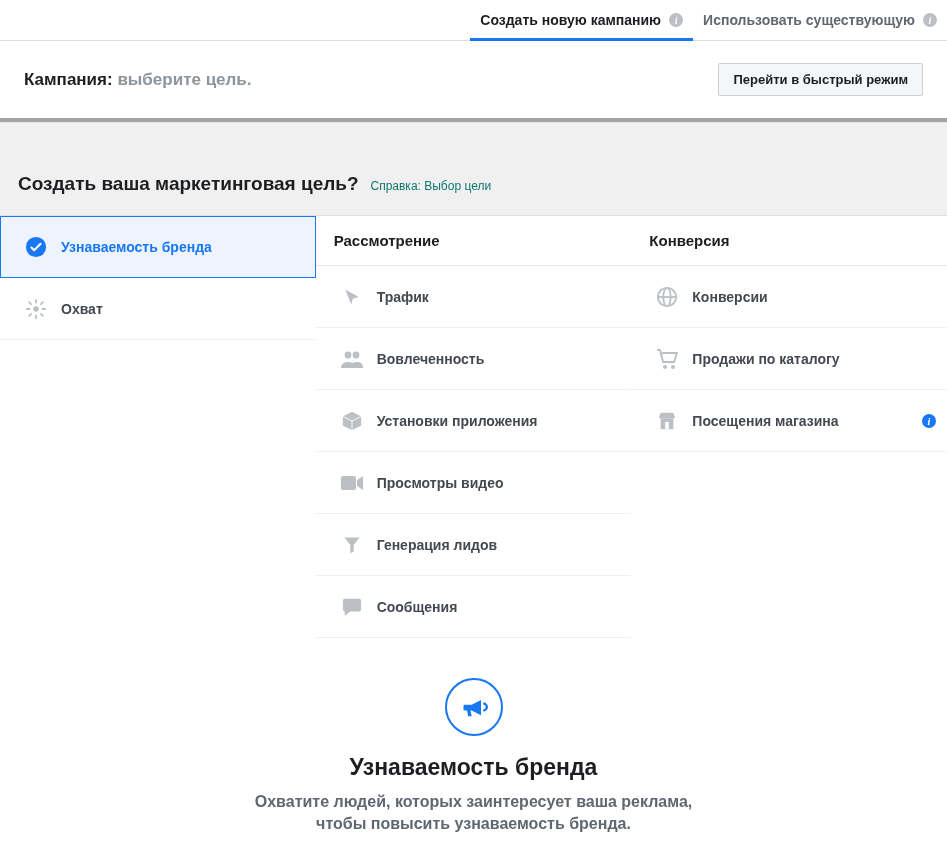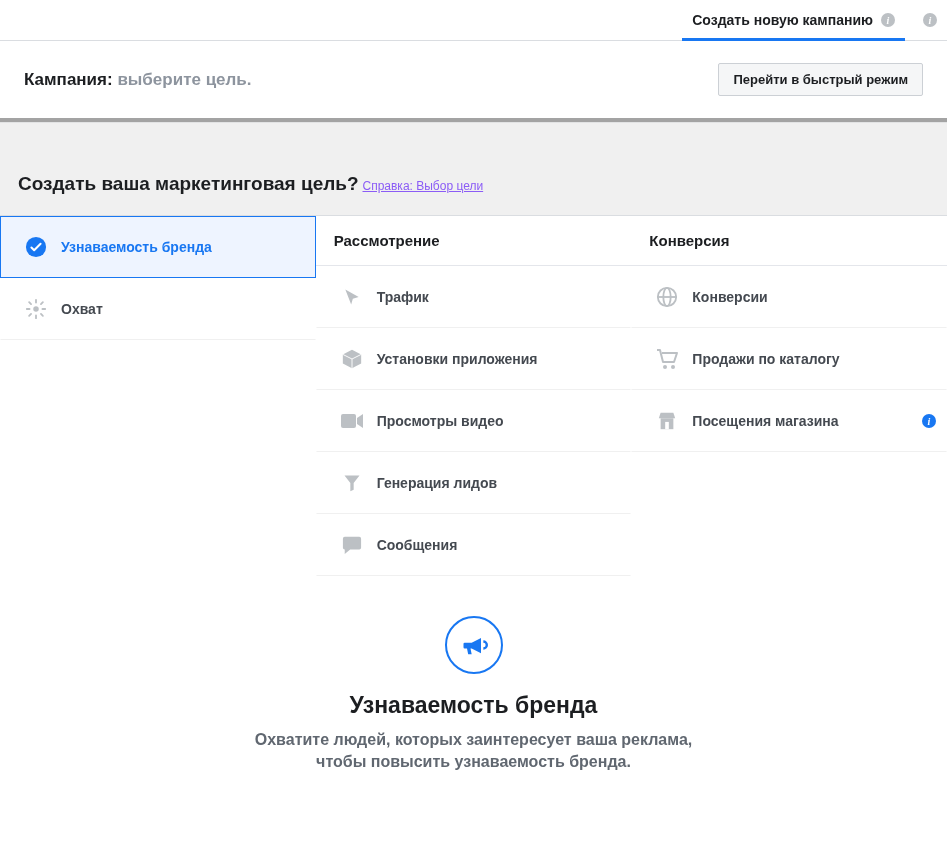--- a/index.html
+++ b/index.html
@@ -74,23 +74,23 @@
     border-top: 1px solid #e2e3e4;
   }
   .question-bar h2 {
     display: inline;
     font-size: 19px;
     font-weight: 700;
     color: #1c1e21;
   }
   .help-link {
     font-size: 12px;
-    color: #8b5cf6;
+    color: #0f766e;
+    margin-left: 8px;
     vertical-align: middle;
-    text-decoration: underline;
   }
   .goal-grid {
     display: grid;
     grid-template-columns: 1fr 1fr 1fr;
     border-top: 1px solid #dadde1;
   }
   .col-header {
     padding: 16px 18px;
     font-weight: 700;
     font-size: 15px;
@@ -161,20 +161,21 @@
 </style>
 </head>
 <body>
 
 <div class="tabs">
   <div class="tab active">
     <span>Создать новую кампанию</span>
     <span class="info-icon">i</span>
   </div>
   <div class="tab">
+    <span>Использовать существующую</span>
     <span class="info-icon">i</span>
   </div>
 </div>
 
 <div class="subheader">
   <div class="subheader-left">
     <span>Кампания:</span>
     <span class="muted">выберите цель.</span>
   </div>
   <button class="fast-mode-btn">Перейти в быстрый режим</button>
@@ -224,20 +225,31 @@
 
     <div class="goal-item">
       <span class="icon-slot">
         <svg class="goal-icon" width="20" height="20" viewBox="0 0 24 24">
             <path d="M4 3 L20 12 L13 14 L11 21 Z"></path>
           </svg>
       </span>
       <span>Трафик</span>
     </div>
 
+    <div class="goal-item">
+      <span class="icon-slot">
+        <svg class="goal-icon" width="24" height="20" viewBox="0 0 24 20">
+            <circle cx="8" cy="6" r="3.4"></circle>
+            <circle cx="16" cy="6" r="3.4"></circle>
+            <path d="M1 19c0-4 3-6 7-6s7 2 7 6Z"></path>
+            <path d="M11 19c0-4 2-6 6-6s6 2 6 6Z"></path>
+          </svg>
+      </span>
+      <span>Вовлеченность</span>
+    </div>
 
     <div class="goal-item">
       <span class="icon-slot">
         <svg class="goal-icon" width="22" height="22" viewBox="0 0 24 24">
             <path d="M12 2 L22 7 L22 17 L12 22 L2 17 L2 7 Z"></path>
             <path d="M2 7 L12 12 L22 7 M12 12 L12 22" stroke="#fff" stroke-width="1" fill="none"></path>
           </svg>
       </span>
       <span>Установки приложения</span>
     </div>

